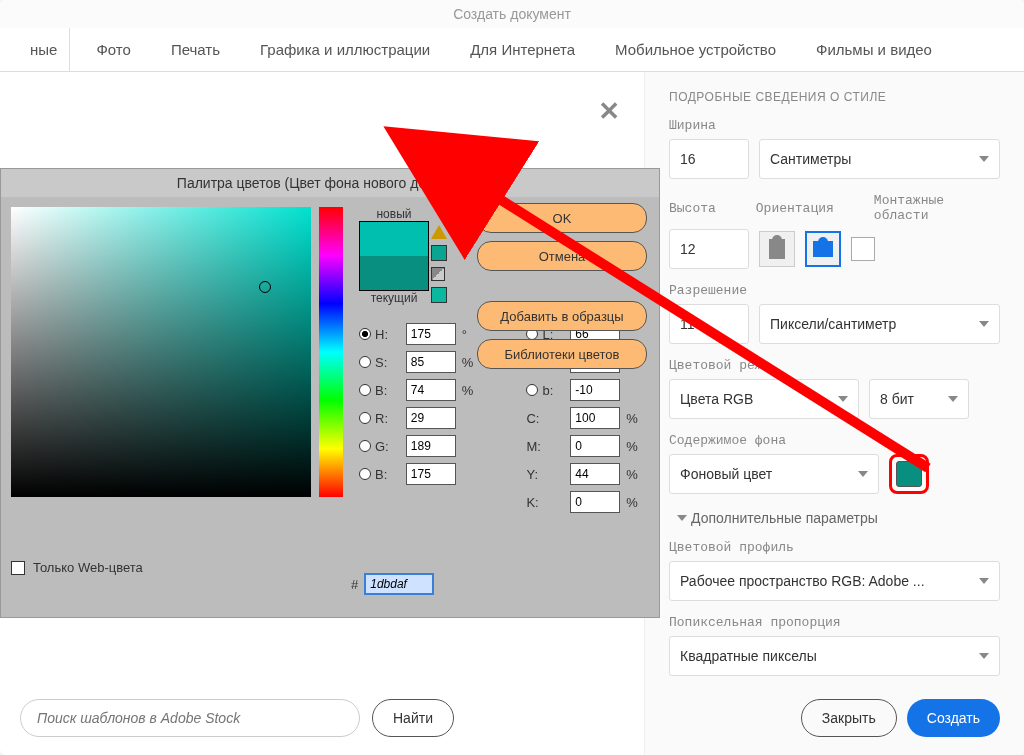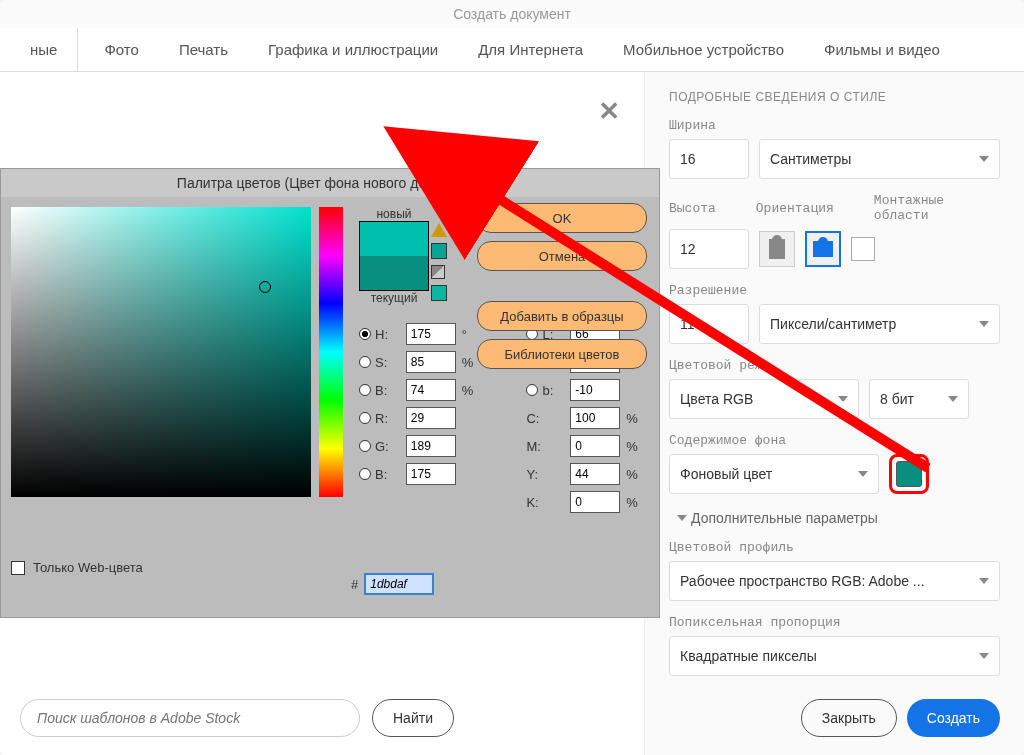--- a/index.html
+++ b/index.html
@@ -1,21 +1,21 @@
 <!DOCTYPE html>
 <html><head>
 <meta charset="utf-8">
 <style>
   * { box-sizing: border-box; font-family: -apple-system, "Segoe UI", Arial, sans-serif; }
   html, body { margin:0; padding:0; width:1024px; height:755px; background:#f5f5f5; overflow:hidden; color:#333;}
   .window { width:1024px; height:755px; background:#fff; border-radius:6px; overflow:hidden; position:relative;}
   .titlebar { height:28px; display:flex; align-items:center; justify-content:center; color:#999; font-size:14px; background:#fbfbfb;}
   .tabs { height:44px; display:flex; align-items:center; border-bottom:1px solid #ddd; padding:0 10px; gap:0;}
   .tab { padding:0 20px; height:44px; display:flex; align-items:center; color:#555; font-size:15px; cursor:pointer;}
-  .tab.sep { border-right:1px solid #ddd; padding-right:20px; margin-right:6px;}
+  .tab.sep { border-right:1px solid #ddd; padding-right:12px; margin-right:6px;}
   .body { display:flex; height:calc(755px - 28px - 44px); }
   .left { flex:1; position:relative; padding:20px;}
   .sidebar { width:380px; background:#fafafa; border-left:1px solid #eee; padding:18px 24px; overflow:auto;}
   .close-x { position:absolute; right:24px; top:24px; font-size:26px; color:#888; cursor:pointer; font-weight:bold;}
   .section-title { text-transform:uppercase; font-size:12px; color:#888; letter-spacing:0.5px; margin-bottom:14px;}
   .field-label { font-size:13px; color:#888; margin:14px 0 6px;font-family:Liberation Mono, monospace;}
   .row { display:flex; gap:10px; align-items:center;}
   .input, .select { height:40px; border:1px solid #ddd; background:#fff; border-radius:3px; padding:0 10px; font-size:14px; display:flex; align-items:center;}
   .input { width:80px;}
   .select { justify-content:space-between; flex:1; cursor:pointer;}
@@ -41,21 +41,21 @@
   .picker-title{height:28px;display:flex;align-items:center;justify-content:center;font-size:14px;color:#333;background:#c9c9c9;}
   .picker-body{display:flex;padding:10px;gap:8px;position:relative;height:calc(100% - 28px);}
   .sv-area{width:300px;height:290px;position:relative;cursor:crosshair;
     background:
       linear-gradient(to top, #000, rgba(0,0,0,0) 100%),
       linear-gradient(to right, #fff, #00e1cf);
   }
   .sv-cursor{position:absolute;width:12px;height:12px;border:1px solid #000;border-radius:50%;left:248px;top:74px;}
   .hue-strip{width:24px;height:290px;background:linear-gradient(to bottom,#f00,#f0f,#00f,#0ff,#0f0,#ff0,#f00);cursor:ns-resize;}
   .right-col{flex:1;padding-left:8px;}
-  .preview-row{display:flex;gap:2px;align-items:flex-start;}
+  .preview-row{display:flex;gap:2px;align-items:center;}
   .preview-stack{display:flex;flex-direction:column;}
   .prev-label{font-size:12px;text-align:center;color:#333;}
   .prev-box{width:70px;height:70px;border:1px solid #000;display:flex;flex-direction:column;}
   .prev-new{flex:1;background:#00bfae;}
   .prev-old{flex:1;background:#088f80;}
   .warn-col{display:flex;flex-direction:column;gap:6px;margin-top:16px;}
   .warn{width:16px;height:14px;position:relative;}
   .tri{width:0;height:0;border-left:8px solid transparent;border-right:8px solid transparent;border-bottom:14px solid #cc9900;}
   .mini-sw{width:16px;height:16px;background:#0aa592;border:1px solid #333;}
   .cube{width:14px;height:14px;border:1px solid #333;background:linear-gradient(135deg,#888 50%,#ccc 50%);}

